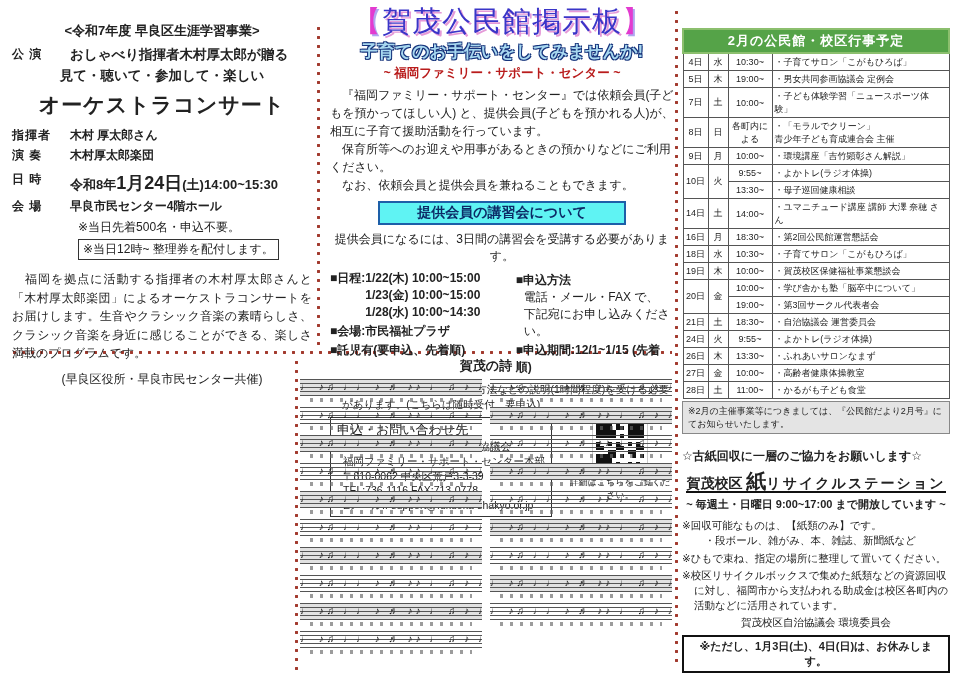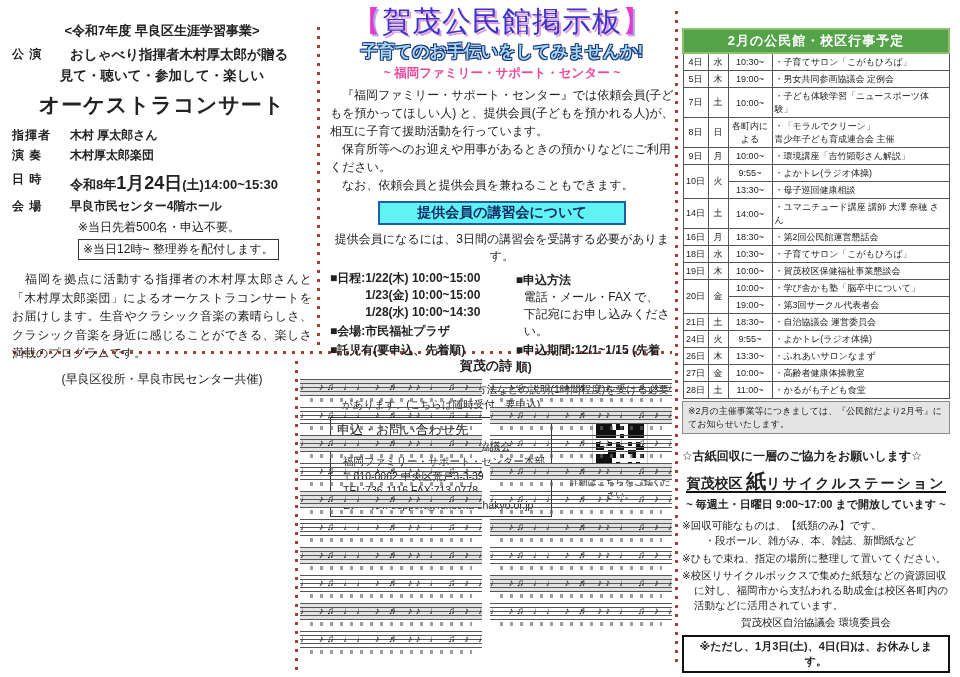--- a/index.html
+++ b/index.html
@@ -31,21 +31,21 @@
   .orc-body { margin-top:10px; font-size:12px; line-height:1.55; text-align:justify; white-space:pre-wrap; }
   .orc-cohost { text-align:center; margin-top:8px; font-size:12px; }
 
   
   .sec-bulletin { position:absolute; left:330px; top:6px; width:344px; font-size:12px; }
   .bl-title { text-align:center; font-size:29px; font-weight:normal; color:#3a35c8;
               text-shadow:2px 2px 0 #e59ad8; letter-spacing:1px; line-height:1.1; }
   .bl-title .brk { color:#e23bd0; text-shadow:2px 2px 0 #b0a6f0; }
   .bl-sub { text-align:center; font-size:17px; font-weight:bold; color:#a8d8f0; margin-top:2px;
             text-shadow:-1px -1px 0 #16347c,1px -1px 0 #16347c,-1px 1px 0 #16347c,1px 1px 0 #16347c; }
-  .bl-org { text-align:center; font-size:12.5px; font-weight:bold; color:#ec4899; margin:2px 0 4px; }
+  .bl-org { text-align:center; font-size:12.5px; font-weight:bold; color:#b91c1c; margin:2px 0 4px; }
   .bl-para { line-height:1.5; white-space:pre-wrap; }
   .bl-seminar { display:block; margin:7px auto 6px; width:248px; text-align:center;
                 background:#5ff3f3; border:2px solid #1d5fa8; color:#0c2a66;
                 font-weight:bold; font-size:14px; padding:1px 0; }
   .bl-intro { text-align:center; font-size:12px; margin-bottom:5px; }
   .bl-cols { display:flex; font-size:12px; }
   .bl-col-l { width:54%; }
   .bl-col-r { width:46%; }
   .bl-sched-row { display:flex; }
   .bl-sched-label { font-weight:bold; flex:none; }

